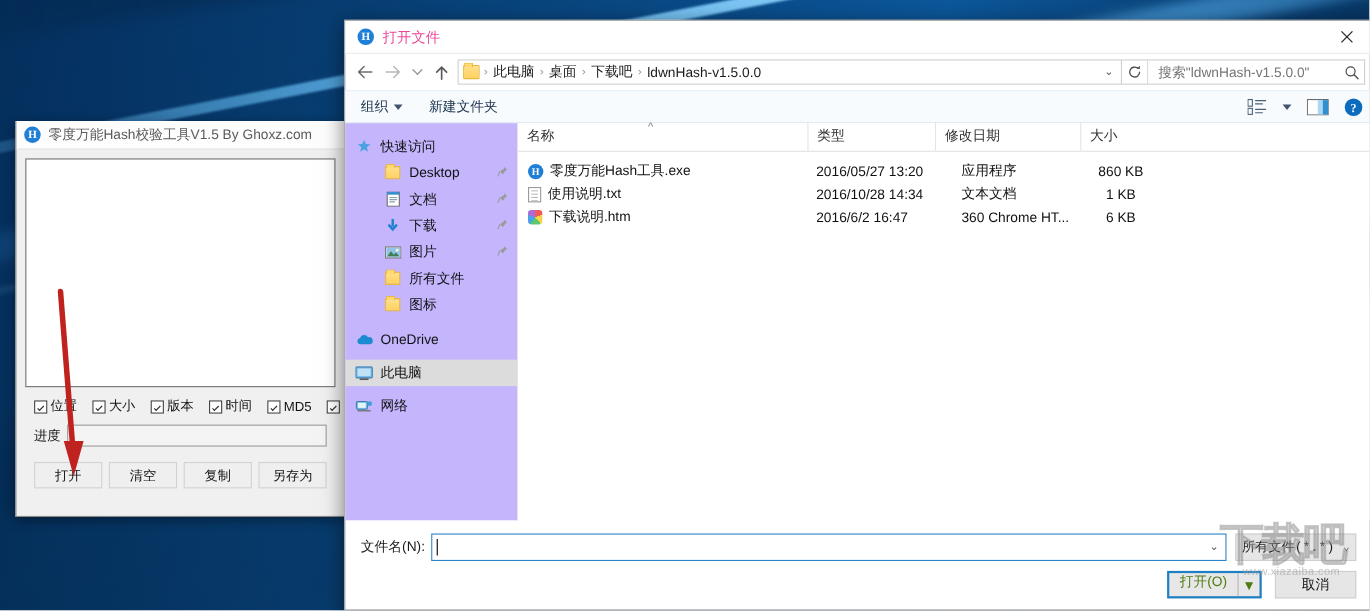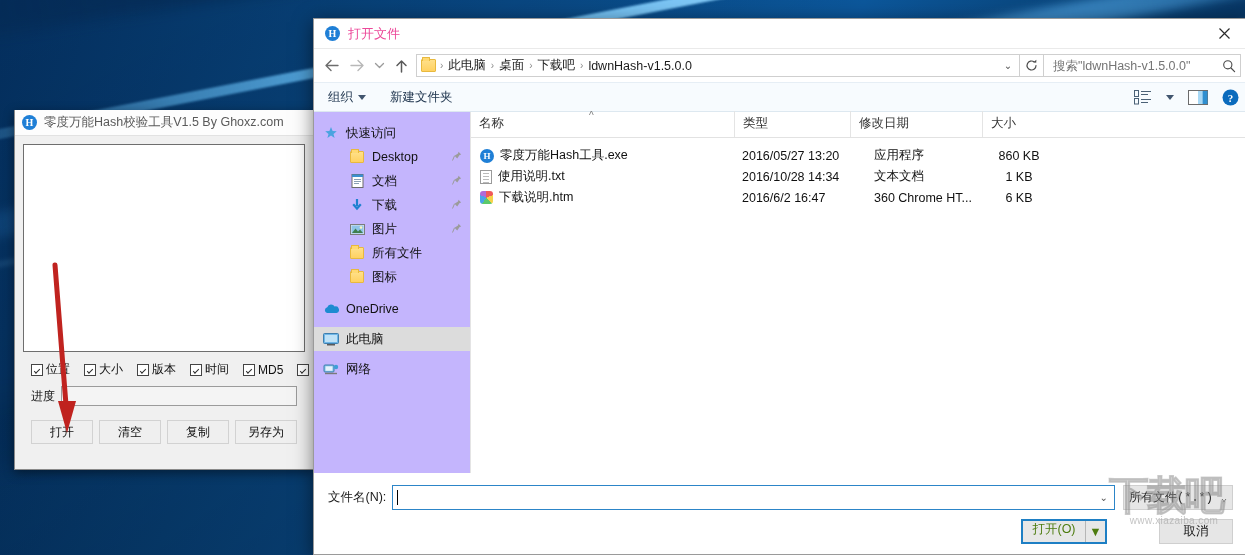--- a/index.html
+++ b/index.html
@@ -202,21 +202,21 @@
   .filterbox .fchev{ margin-left:auto; color:#555; font-size:10px; }
   .actrow{ display:flex; justify-content:flex-end; gap:12px; margin-top:9px; padding-right:0; }
   .openbtn{
     width:86px;height:25px;border:2px solid #1e7fc4;background:#e7e7e7;display:flex;align-items:flex-start;
     font-size:12.5px;color:#4d7c0f;
   }
   .openbtn .lbl{ flex:1; text-align:center; }
   .openbtn .split{ width:20px;height:100%;border-left:1px solid #b6b6b6;display:flex;align-items:center;justify-content:center; }
   .cancelbtn{
     width:74px;height:25px;border:1px solid #cfcfcf;background:#e6e6e6;display:flex;align-items:center;
-    justify-content:center;font-size:12.5px;color:#111;margin-left:40px;
+    justify-content:center;font-size:12.5px;color:#111;
   }
 
   
   #wm{
     position:absolute; right:6px; bottom:2px; width:130px; height:78px;
     pointer-events:none; user-select:none;
   }
   #wm .big{
     font-size:40px; font-weight:bold; color:rgba(150,150,150,.30);
     font-family:"DejaVu Sans",sans-serif; letter-spacing:-2px; line-height:1;

